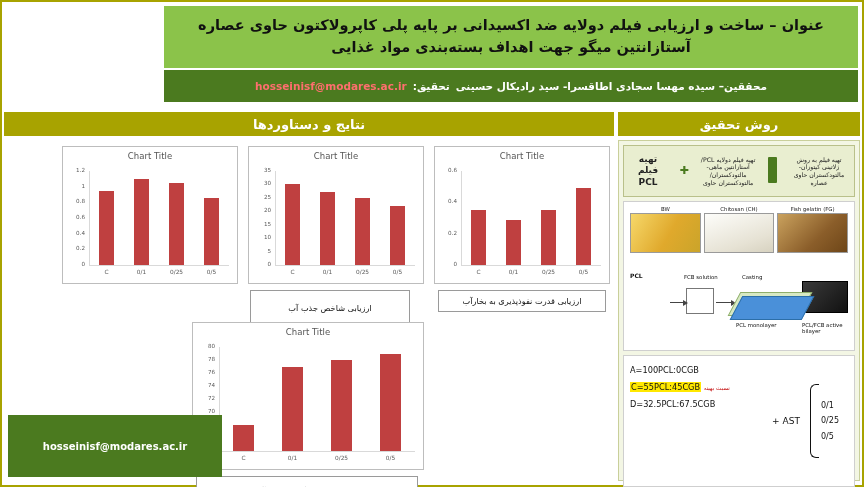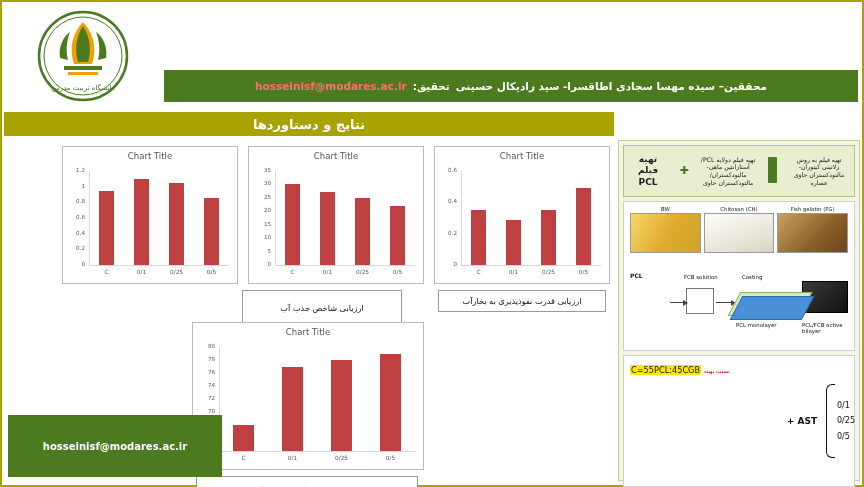--- a/index.html
+++ b/index.html
@@ -114,21 +114,21 @@
     box-sizing:border-box;
     padding:6px 6px 6px 6px;
     display:flex;
     direction:ltr;
     gap:4px;
     height:132px;
   }
   .codes-list{flex:0 0 132px;font-size:8.2px;line-height:2.05;color:#111;}
   .code-hl{background:#ffe800;padding:0 1px;}
   .code-note{color:#c00000;font-size:5.6px;direction:rtl;margin-right:3px;}
-  .ast{flex:0 0 40px;display:flex;align-items:center;justify-content:center;font-size:9px;font-weight:bold;color:#111;margin-left:16px;}
+  .ast{flex:0 0 40px;display:flex;align-items:center;justify-content:center;font-size:9px;font-weight:normal;color:#111;}
   .ratio{flex:1;display:flex;align-items:center;gap:2px;}
   .brace{width:8px;height:72px;border:1.2px solid #111;border-right:none;border-radius:6px 0 0 6px;}
   .ratio-vals{font-size:8px;line-height:1.95;color:#111;}
   
   .lc-body{position:absolute;top:28px;left:0;right:0;bottom:2px;}
   .chart-card{
     position:absolute;background:#ffffff;border:1px solid #bdbdbd;box-sizing:border-box;
   }
   .chart-title{
     text-align:center;font-size:8.5px;color:#555;margin-top:4px;direction:ltr;
@@ -151,41 +151,32 @@
     box-sizing:border-box;
   }
   .contact .mail{direction:ltr;}
 </style>
 </head>
 <body>
 
 <div class="poster">
 
   <div class="header">
+    <div class="title-band">
+      <div class="ttl">عنوان – ساخت و ارزیابی فیلم دولایه ضد اکسیدانی بر پایه پلی کاپرولاکتون حاوی عصاره آستازانتین میگو جهت اهداف بسته‌بندی مواد غذایی</div>
+    </div>
     <div class="authors-band">
       <span>محققین– سیده مهسا سجادی اطاقسرا- سید رادیکال حسینی</span>
       <span>تحقیق:</span>
       <span class="mail">hosseinisf@modares.ac.ir</span>
     </div>
-    <div class="logo-box">
-      <svg class="logo-svg" width="150" height="100" viewBox="0 0 150 100">
-        <circle cx="75" cy="50" r="44" fill="none" stroke="#4b7a1f" stroke-width="2.5"></circle>
-        <circle cx="75" cy="50" r="39" fill="none" stroke="#4b7a1f" stroke-width="1"></circle>
-        <path d="M75 16 C62 30 62 46 66 58 L84 58 C88 46 88 30 75 16 Z" fill="#f0a000"></path>
-        <path d="M75 20 C67 32 67 46 70 56 L80 56 C83 46 83 32 75 20 Z" fill="#4b7a1f"></path>
-        <rect x="56" y="60" width="38" height="4" fill="#4b7a1f"></rect>
-        <rect x="60" y="66" width="30" height="3" fill="#f0a000"></rect>
-        <path d="M52 52 C50 40 56 30 62 26 C58 36 58 46 60 54 Z" fill="#4b7a1f"></path>
-        <path d="M98 52 C100 40 94 30 88 26 C92 36 92 46 90 54 Z" fill="#4b7a1f"></path>
-        <text x="75" y="84" text-anchor="middle" font-size="7" fill="#4b7a1f" font-family="'DejaVu Sans',sans-serif">دانشگاه تربیت مدرس</text>
-      </svg>
-    </div>
   </div>
 
   <div class="right-col">
+    <div class="col-head">روش تحقیق</div>
     <div class="rc-body">
 
       <div class="mth-top">
         <div class="cell wide">تهیه فیلم به روش ژلاتینی کیتوزان-مالتودکستران حاوی عصاره</div>
         <div class="cell"><span class="grn-bar"></span></div>
         <div class="cell mid">تهیه فیلم دولایه PCL/ آستازانتین ماهی- مالتودکستران/مالتودکستران حاوی</div>
         <div class="cell"><span class="plus-ic">✚</span></div>
         <div class="cell pcl">تهیه فیلم PCL</div>
       </div>
 
@@ -214,24 +205,26 @@
           <div class="fr2-cap" style="left:112px;top:2px;">Casting</div>
           <div class="sheet2" style="left:104px;top:20px;"></div>
           <div class="sheet" style="left:106px;top:24px;"></div>
           <div class="fr2-cap" style="left:106px;top:50px;">PCL  monolayer</div>
           <div class="fr2-cap" style="left:172px;top:50px;">PCL/FCB active bilayer</div>
         </div>
       </div>
 
       <div class="mth-codes">
         <div class="codes-list">
+          <div>A=100PCL:0CGB</div>
           <div>
             <span class="code-hl">C=55PCL:45CGB</span>
             <span class="code-note">نسبت بهینه</span>
           </div>
+          <div>D=32.5PCL:67.5CGB</div>
         </div>
         <div class="ast">+ AST</div>
         <div class="ratio">
           <div class="brace"></div>
           <div class="ratio-vals">
             <div>0/1</div>
             <div>0/25</div>
             <div>0/5</div>
           </div>
         </div>
@@ -281,21 +274,21 @@
             <div class="bar" style="left: 36.15px; top: 19.4286px; width: 14.7px; height: 80.5714px; background: rgb(191, 64, 64);"></div>
             <div class="xtick" style="left: 26px; top: 104px; width: 35px;">C</div>
             <div class="bar" style="left: 71.15px; top: 27.4857px; width: 14.7px; height: 72.5143px; background: rgb(191, 64, 64);"></div>
             <div class="xtick" style="left: 61px; top: 104px; width: 35px;">0/1</div>
             <div class="bar" style="left: 106.15px; top: 32.8571px; width: 14.7px; height: 67.1429px; background: rgb(191, 64, 64);"></div>
             <div class="xtick" style="left: 96px; top: 104px; width: 35px;">0/25</div>
             <div class="bar" style="left: 141.15px; top: 40.9143px; width: 14.7px; height: 59.0857px; background: rgb(191, 64, 64);"></div>
             <div class="xtick" style="left: 131px; top: 104px; width: 35px;">0/5</div>
           </div>
       </div>
-      <div class="caption" style="right:212px;top:150px;width:160px;height:37px;">ارزیابی شاخص جذب آب</div>
+      <div class="caption" style="right:204px;top:150px;width:160px;height:37px;">ارزیابی شاخص جذب آب</div>
 
       <div class="chart-card" style="right:376px;top:6px;width:176px;height:138px;">
         <div class="chart-title">Chart Title</div>
         <div class="plot" id="plot2">
             <div class="axis-line" style="left: 26px; top: 100px; width: 140px; height: 1px;"></div>
             <div class="axis-line" style="left: 26px; top: 6px; width: 1px; height: 94px;"></div>
             <div class="ytick" style="left: 0px; top: 96px; width: 22px;">0</div>
             <div class="ytick" style="left: 0px; top: 80.3333px; width: 22px;">0.2</div>
             <div class="ytick" style="left: 0px; top: 64.6667px; width: 22px;">0.4</div>
             <div class="ytick" style="left: 0px; top: 49px; width: 22px;">0.6</div>

